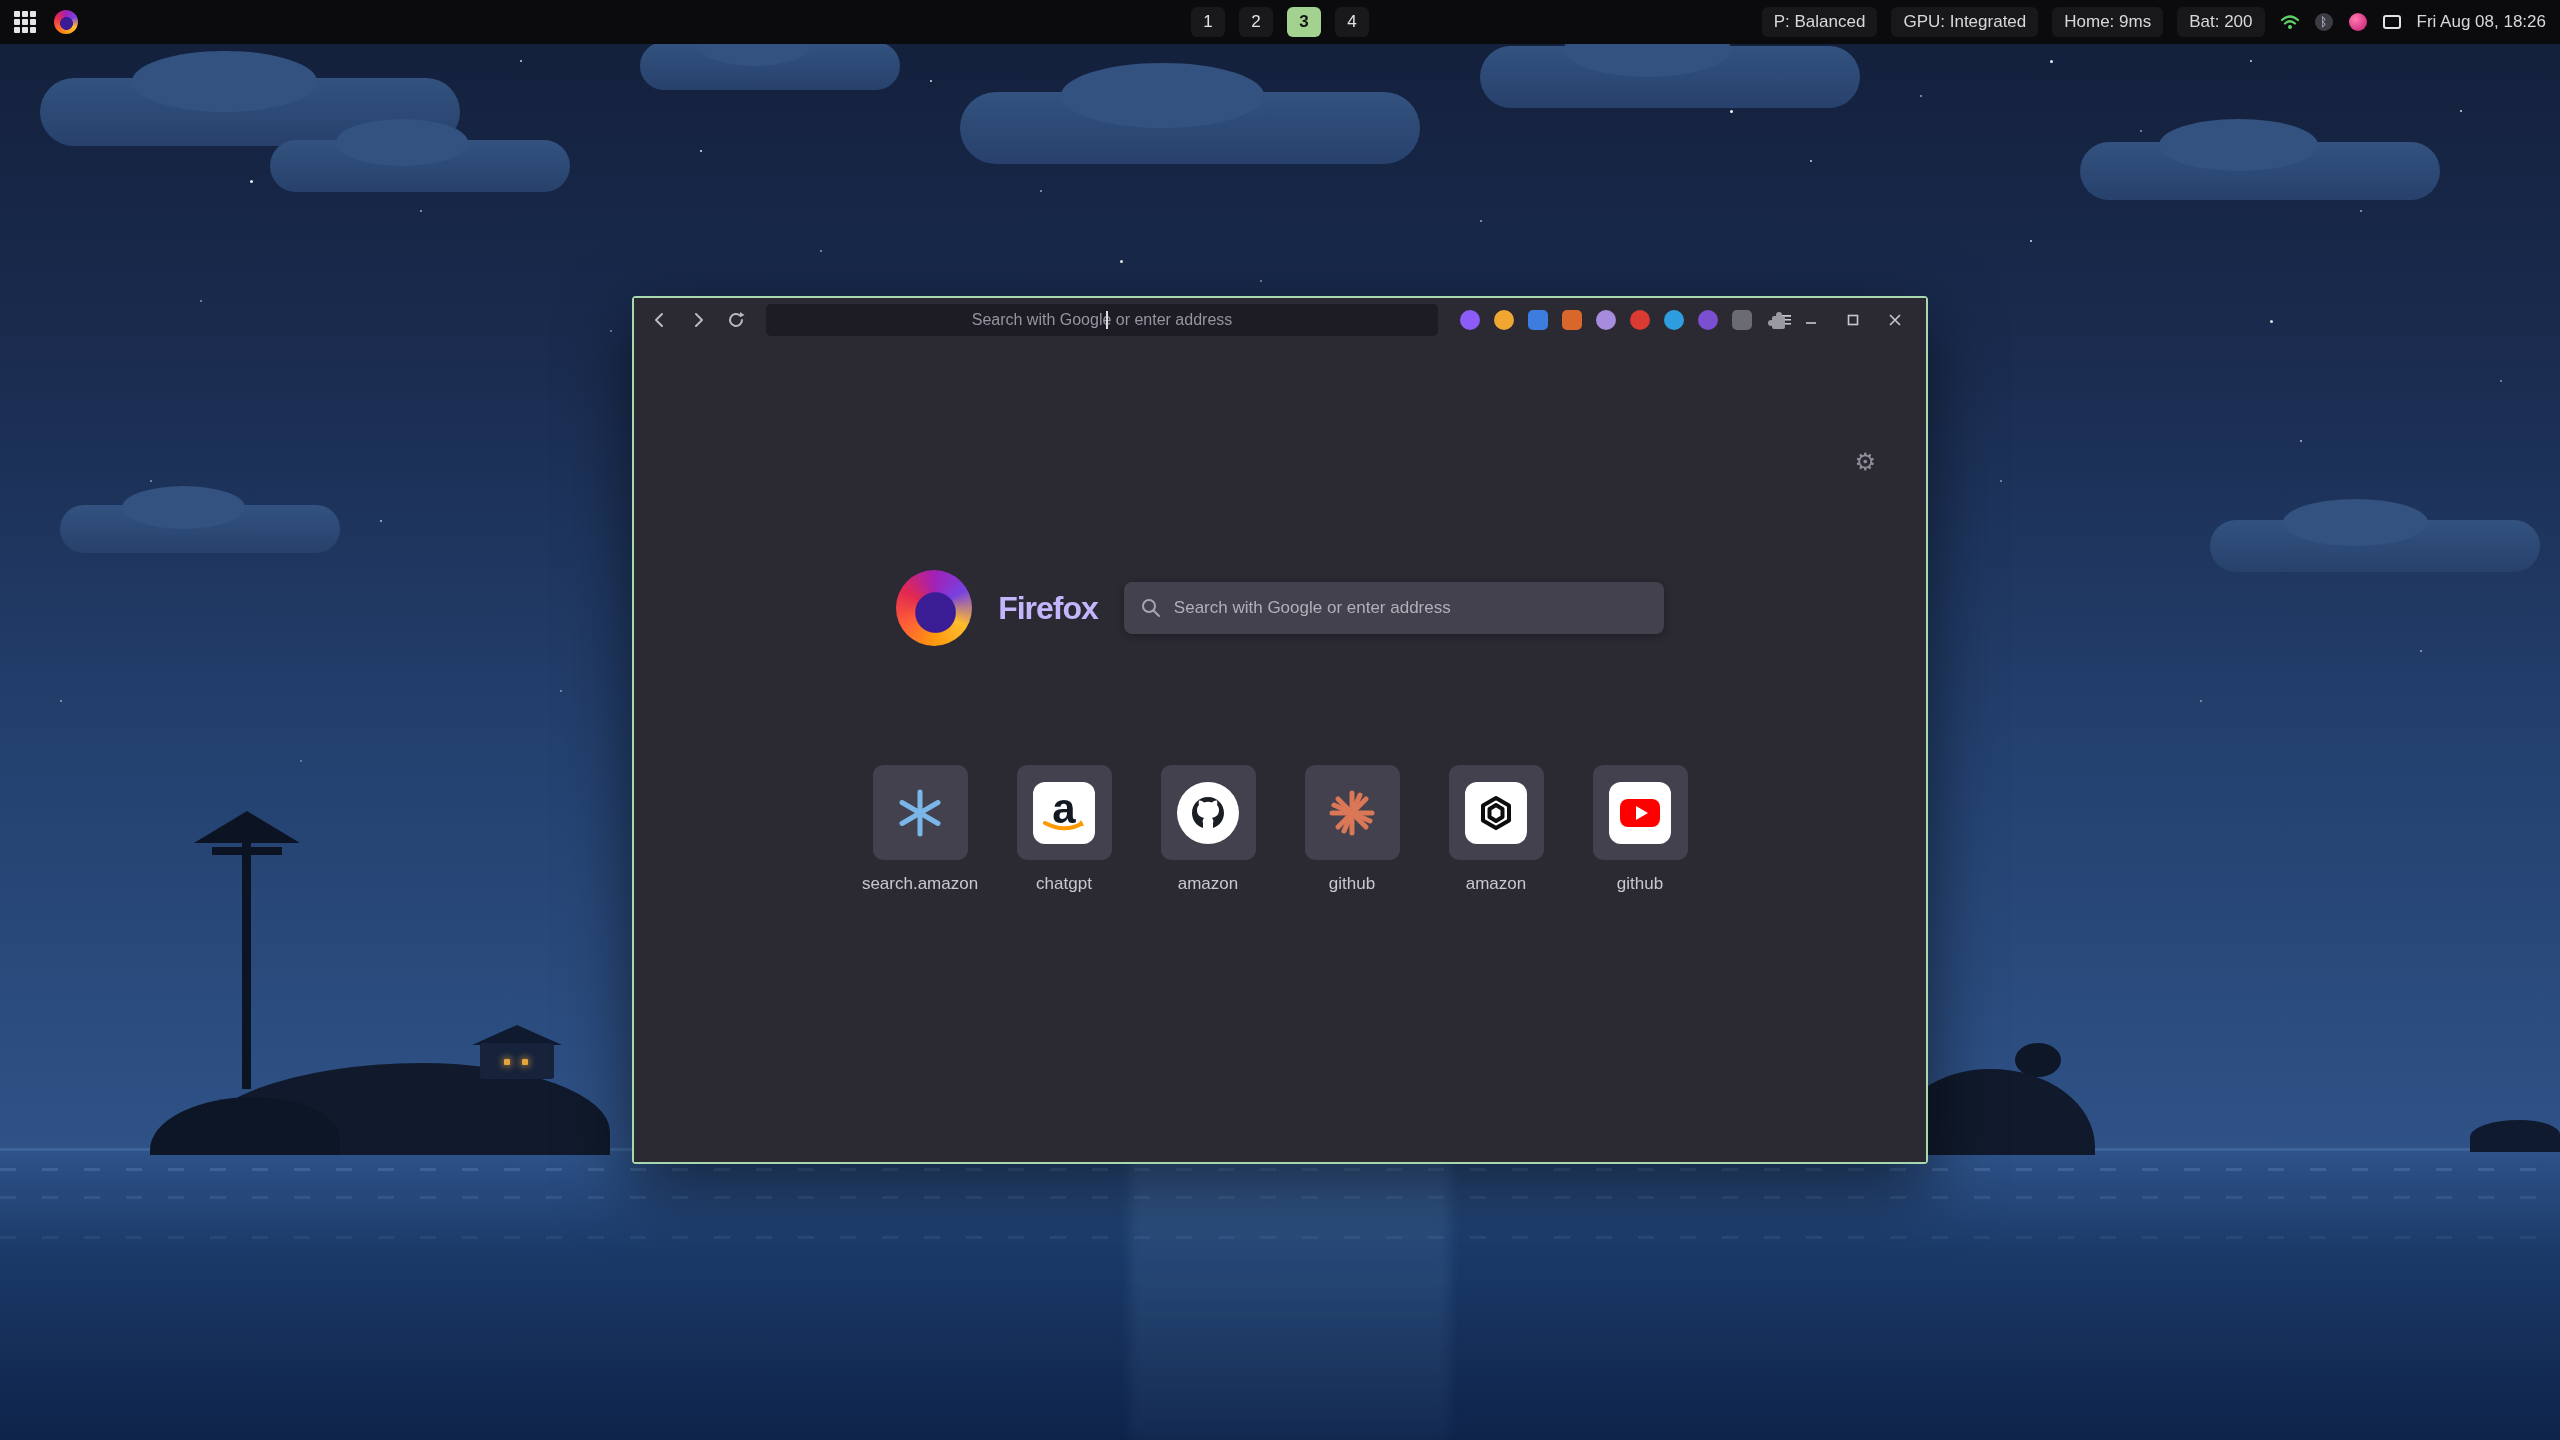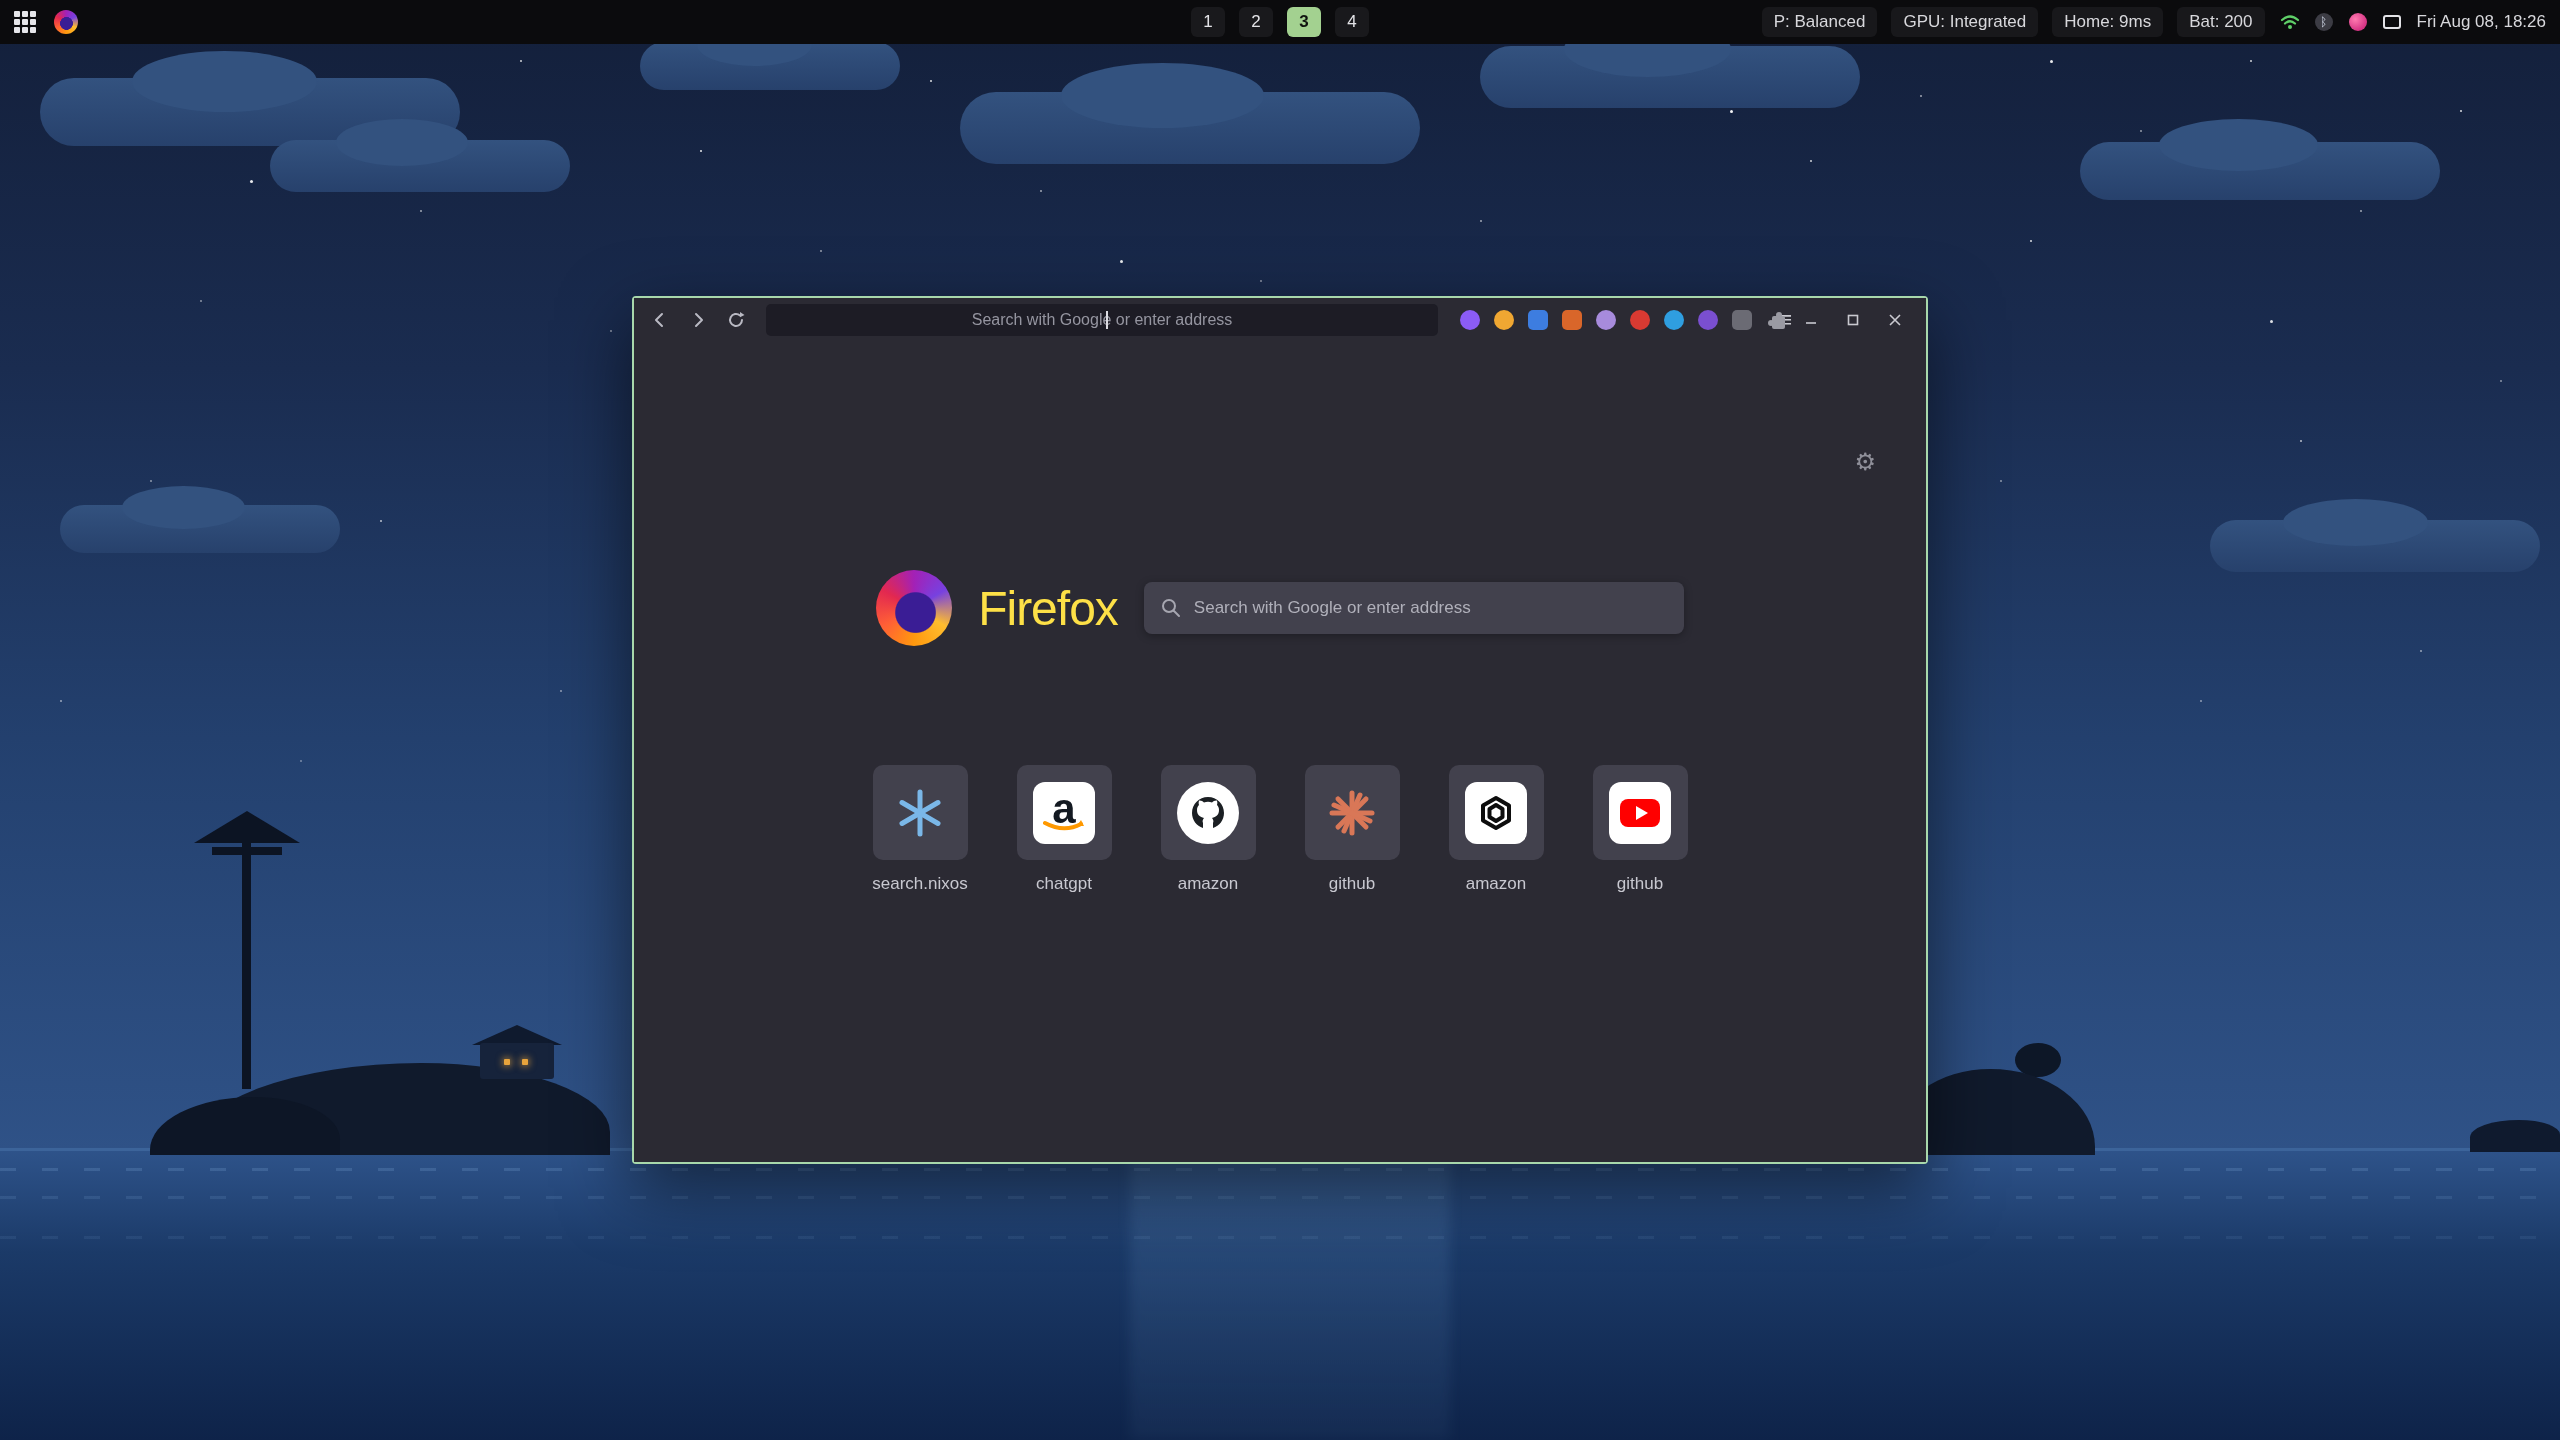--- a/index.html
+++ b/index.html
@@ -141,21 +141,21 @@
   .newtab-btn { width:26px; height:26px; margin-left:8px; color:#c2c2ca; font-size:20px; display:flex;
                 align-items:center; justify-content:center; border-radius:4px; cursor:pointer; }
   .tabs-chevron { position:absolute; right:12px; color:#b9b9c2; font-size:15px; cursor:pointer; }
 
   .content { position:relative; flex:1; background:#2b2a33; overflow:hidden; }
   .gear { position:absolute; top:108px; right:50px; font-size:24px; color:#8f8f99; cursor:pointer; line-height:1; }
 
   .hero { position:absolute; top:228px; left:0; width:100%; display:flex; align-items:center;
           justify-content:center; gap:26px; }
   .ff-logo { width:76px; height:76px; flex:none; }
-  .wordmark { font-size:48px; font-weight:normal; color:#fde047; letter-spacing:-1px; }
+  .wordmark { font-size:32px; font-weight:bold; color:#c4b5fd; letter-spacing:-1px; }
   .searchbar { position:relative; width:540px; height:52px; background:#42414d; border-radius:8px;
                box-shadow:0 2px 8px rgba(0,0,0,.3); }
   .searchbar svg { position:absolute; left:16px; top:15px; }
   .searchbar input { width:100%; height:100%; background:transparent; border:none; outline:none;
                      padding-left:50px; color:#d9d9e0; font-size:17px; font-family:"Liberation Sans",sans-serif; }
   .searchbar input::placeholder { color:#b0b0ba; }
 
   .shortcuts { position:absolute; top:423px; left:0; width:100%; display:flex; justify-content:center; gap:49px; }
   .cell { display:flex; flex-direction:column; align-items:center; gap:14px; cursor:pointer; width:95px; }
   .tile { width:95px; height:95px; background:#42414d; border-radius:10px; display:flex;
@@ -347,21 +347,21 @@
         <div class="cell">
           <div class="tile">
             <svg width="50" height="50" viewBox="0 0 50 50">
               <g stroke="#7ab7e8" stroke-width="5" stroke-linecap="round">
                 <line x1="25" y1="4" x2="25" y2="46"></line>
                 <line x1="7" y1="14.5" x2="43" y2="35.5"></line>
                 <line x1="43" y1="14.5" x2="7" y2="35.5"></line>
               </g>
             </svg>
           </div>
-          <div class="cell-label">search.nixos</div>
+          <div class="cell-label">search.amazon</div>
         </div>
 
         <div class="cell">
           <div class="tile">
             <div class="white-sq">
               <span class="am-a">a</span>
               <svg class="am-smile" width="42" height="14" viewBox="0 0 42 14">
                 <path d="M2 3 Q21 13 38 4" fill="none" stroke="#ff9900" stroke-width="4" stroke-linecap="round"></path>
                 <polygon points="38,0 41,6 34,6" fill="#ff9900"></polygon>
               </svg>

